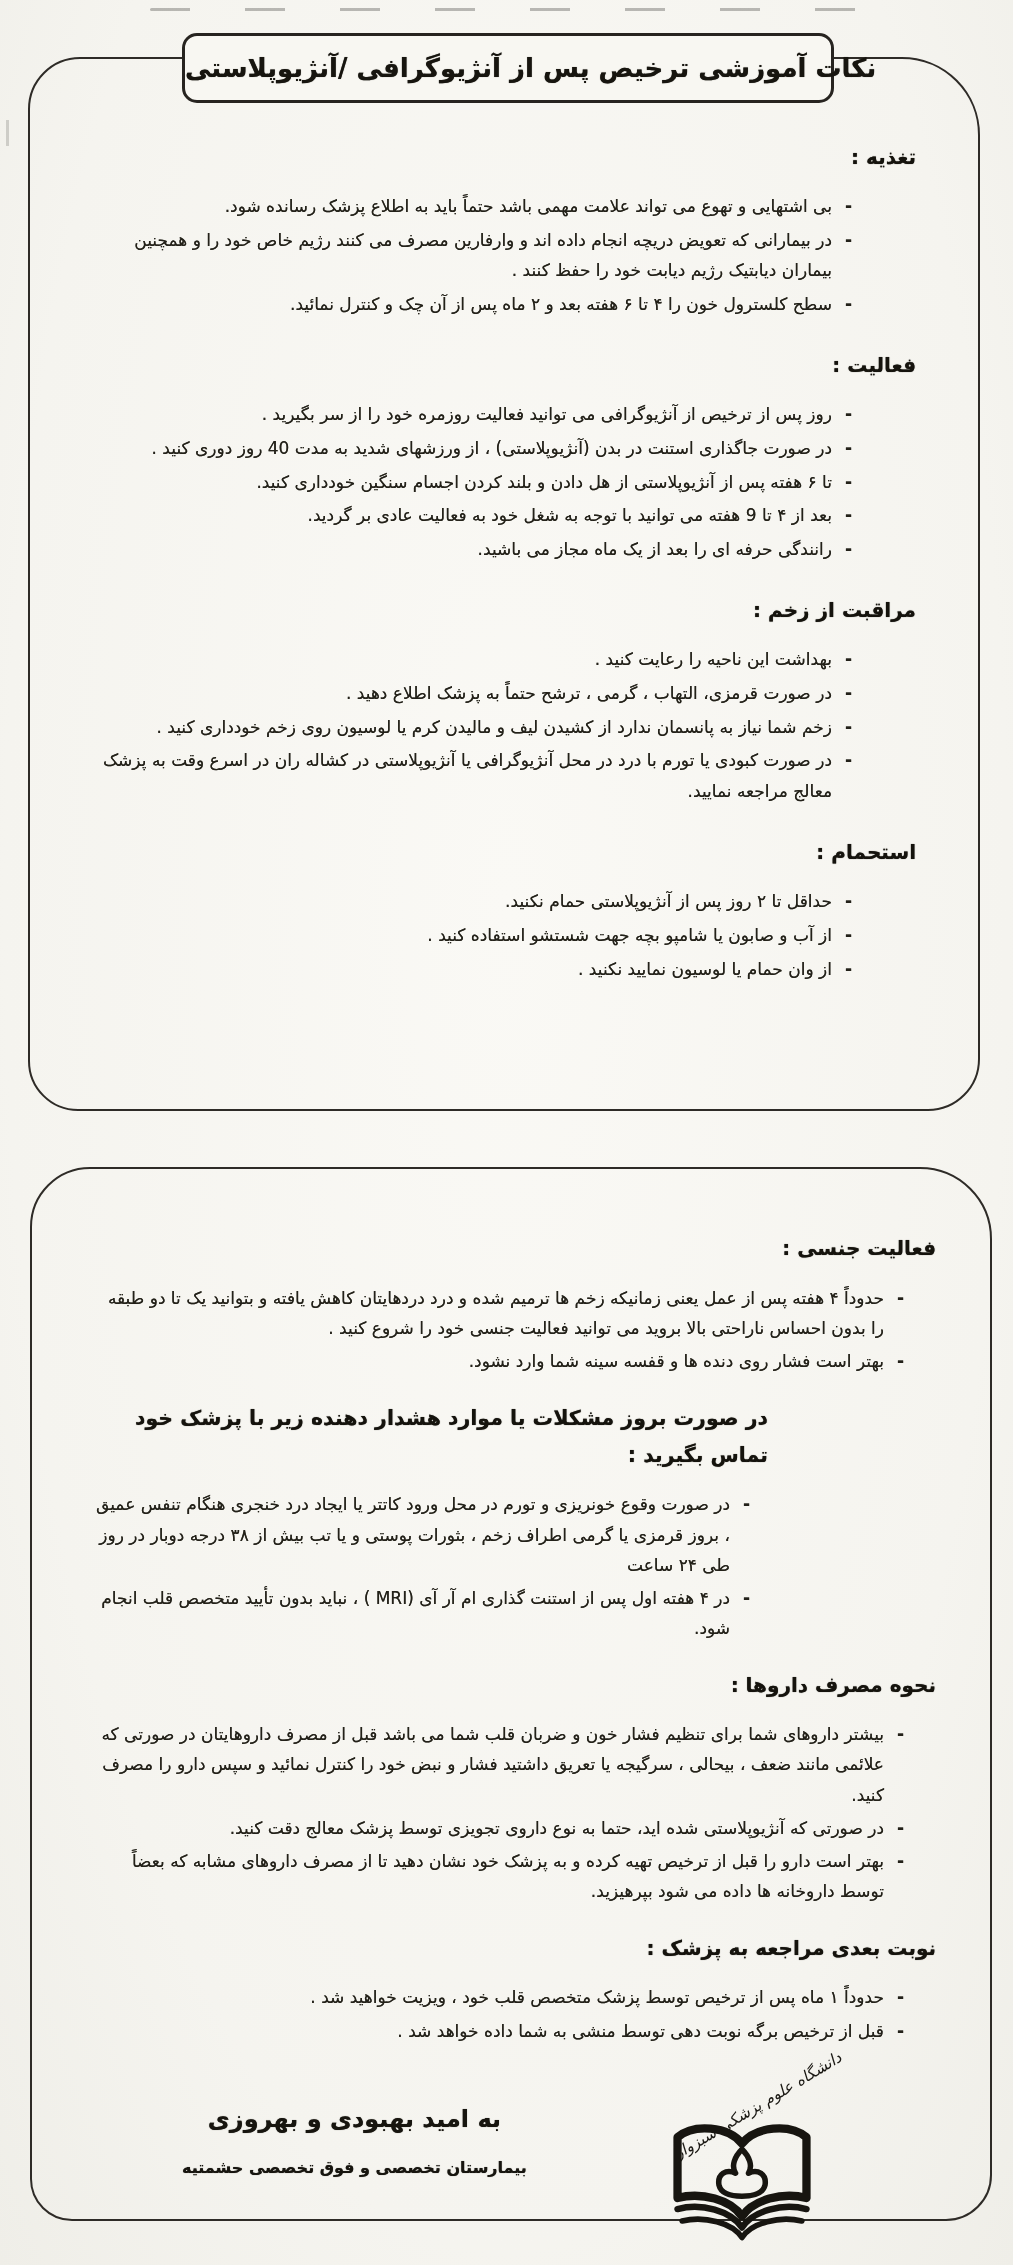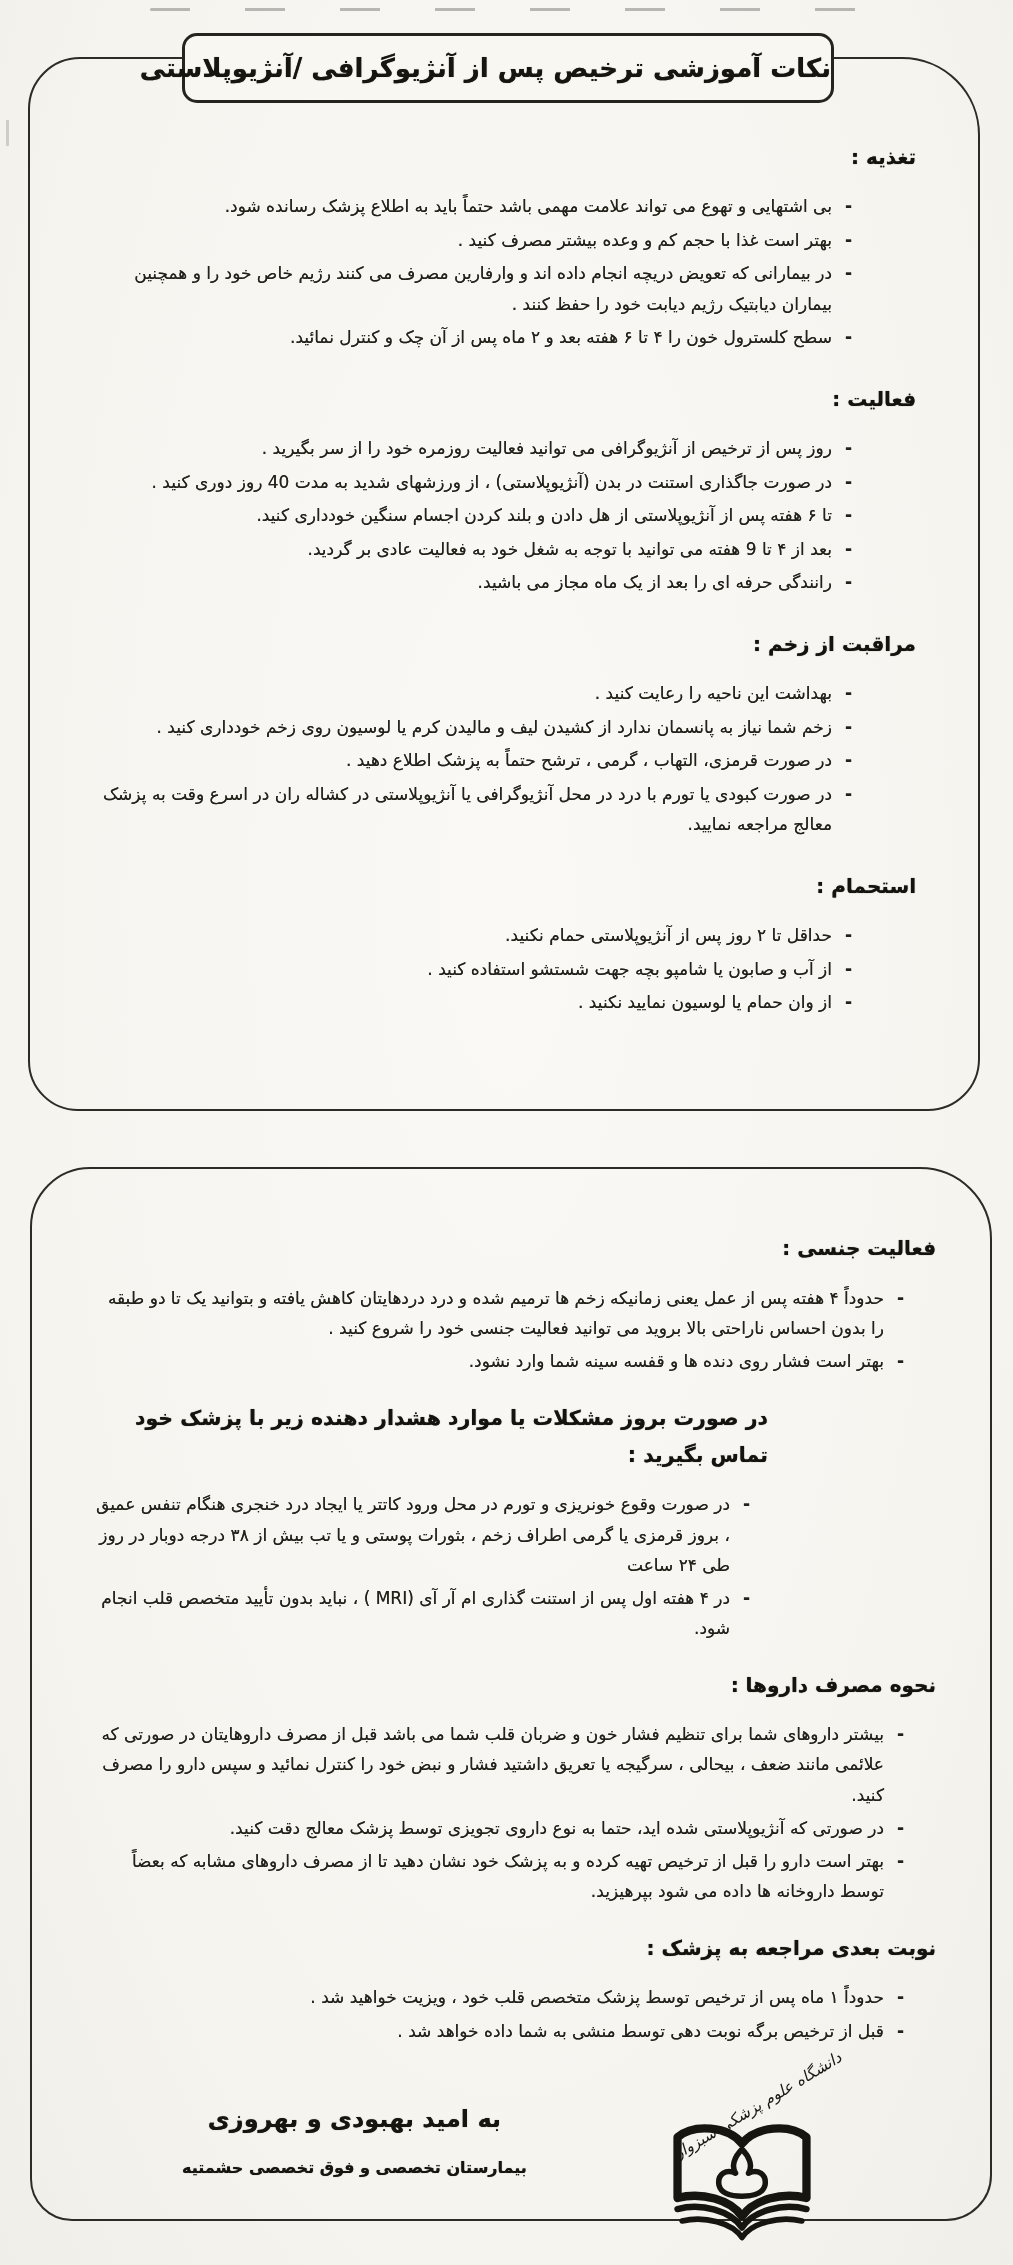--- a/index.html
+++ b/index.html
@@ -42,21 +42,21 @@
     left:30px;top:1167px;width:958px;height:1050px;
     border-radius:60px 72px 46px 42px;
   }
   .title-box{
     position:absolute;
     left:152px;top:-26px;
     width:652px;height:70px;
     background:#f8f7f2;
     border:3.4px solid #272420;
     border-radius:15px;
-    display:flex;align-items:center;justify-content:flex-start;
+    display:flex;align-items:center;justify-content:flex-end;
     box-sizing:border-box;
     z-index:3;
   }
   .title-box h1{
     margin:0;
     font-size:26px;font-weight:bold;
     letter-spacing:0;
     color:#17150f;
     text-shadow:0 0 .7px rgba(20,18,12,.8);
     white-space:nowrap;
@@ -141,41 +141,40 @@
 
   <div class="box box1">
     <div class="title-box">
       <h1>نکات آموزشی ترخیص پس از آنژیوگرافی /آنژیوپلاستی</h1>
     </div>
     <div class="content" id="box1-content">
         <section class="sec">
           <h3 class="sec-h">تغذیه :</h3>
           <ul class="blts">
             <li>بی اشتهایی و تهوع می تواند علامت مهمی باشد حتماً باید به اطلاع پزشک رسانده شود.</li>
-            <li>بهتر است غذا با حجم کم و وعده بیشتر مصرف کنید .</li>
             <li>در بیمارانی که تعویض دریچه انجام داده اند و وارفارین مصرف می کنند رژیم خاص خود را و همچنین بیماران دیابتیک رژیم دیابت خود را حفظ کنند .</li>
             <li>سطح کلسترول خون را ۴ تا ۶ هفته بعد و ۲ ماه پس از آن چک و کنترل نمائید.</li>
           </ul>
         </section>
         <section class="sec">
           <h3 class="sec-h">فعالیت :</h3>
           <ul class="blts">
             <li>روز پس از ترخیص از آنژیوگرافی می توانید فعالیت روزمره خود را از سر بگیرید .</li>
             <li>در صورت جاگذاری استنت در بدن (آنژیوپلاستی) ، از ورزشهای شدید به مدت 40 روز دوری کنید .</li>
             <li>تا ۶ هفته پس از آنژیوپلاستی از هل دادن و بلند کردن اجسام سنگین خودداری کنید.</li>
             <li>بعد از ۴ تا 9 هفته می توانید با توجه به شغل خود به فعالیت عادی بر گردید.</li>
             <li>رانندگی حرفه ای را بعد از یک ماه مجاز می باشید.</li>
           </ul>
         </section>
         <section class="sec">
           <h3 class="sec-h">مراقبت از زخم :</h3>
           <ul class="blts">
             <li>بهداشت این ناحیه را رعایت کنید .</li>
+            <li>در صورت قرمزی، التهاب ، گرمی ، ترشح حتماً به پزشک اطلاع دهید .</li>
             <li>زخم شما نیاز به پانسمان ندارد از کشیدن لیف و مالیدن کرم یا لوسیون روی زخم خودداری کنید .</li>
-            <li>در صورت قرمزی، التهاب ، گرمی ، ترشح حتماً به پزشک اطلاع دهید .</li>
             <li>در صورت کبودی یا تورم با درد در محل آنژیوگرافی یا آنژیوپلاستی در کشاله ران در اسرع وقت به پزشک معالج مراجعه نمایید.</li>
           </ul>
         </section>
         <section class="sec">
           <h3 class="sec-h">استحمام :</h3>
           <ul class="blts">
             <li>حداقل تا ۲ روز پس از آنژیوپلاستی حمام نکنید.</li>
             <li>از آب و صابون یا شامپو بچه جهت شستشو استفاده کنید .</li>
             <li>از وان حمام یا لوسیون نمایید نکنید .</li>
           </ul>

